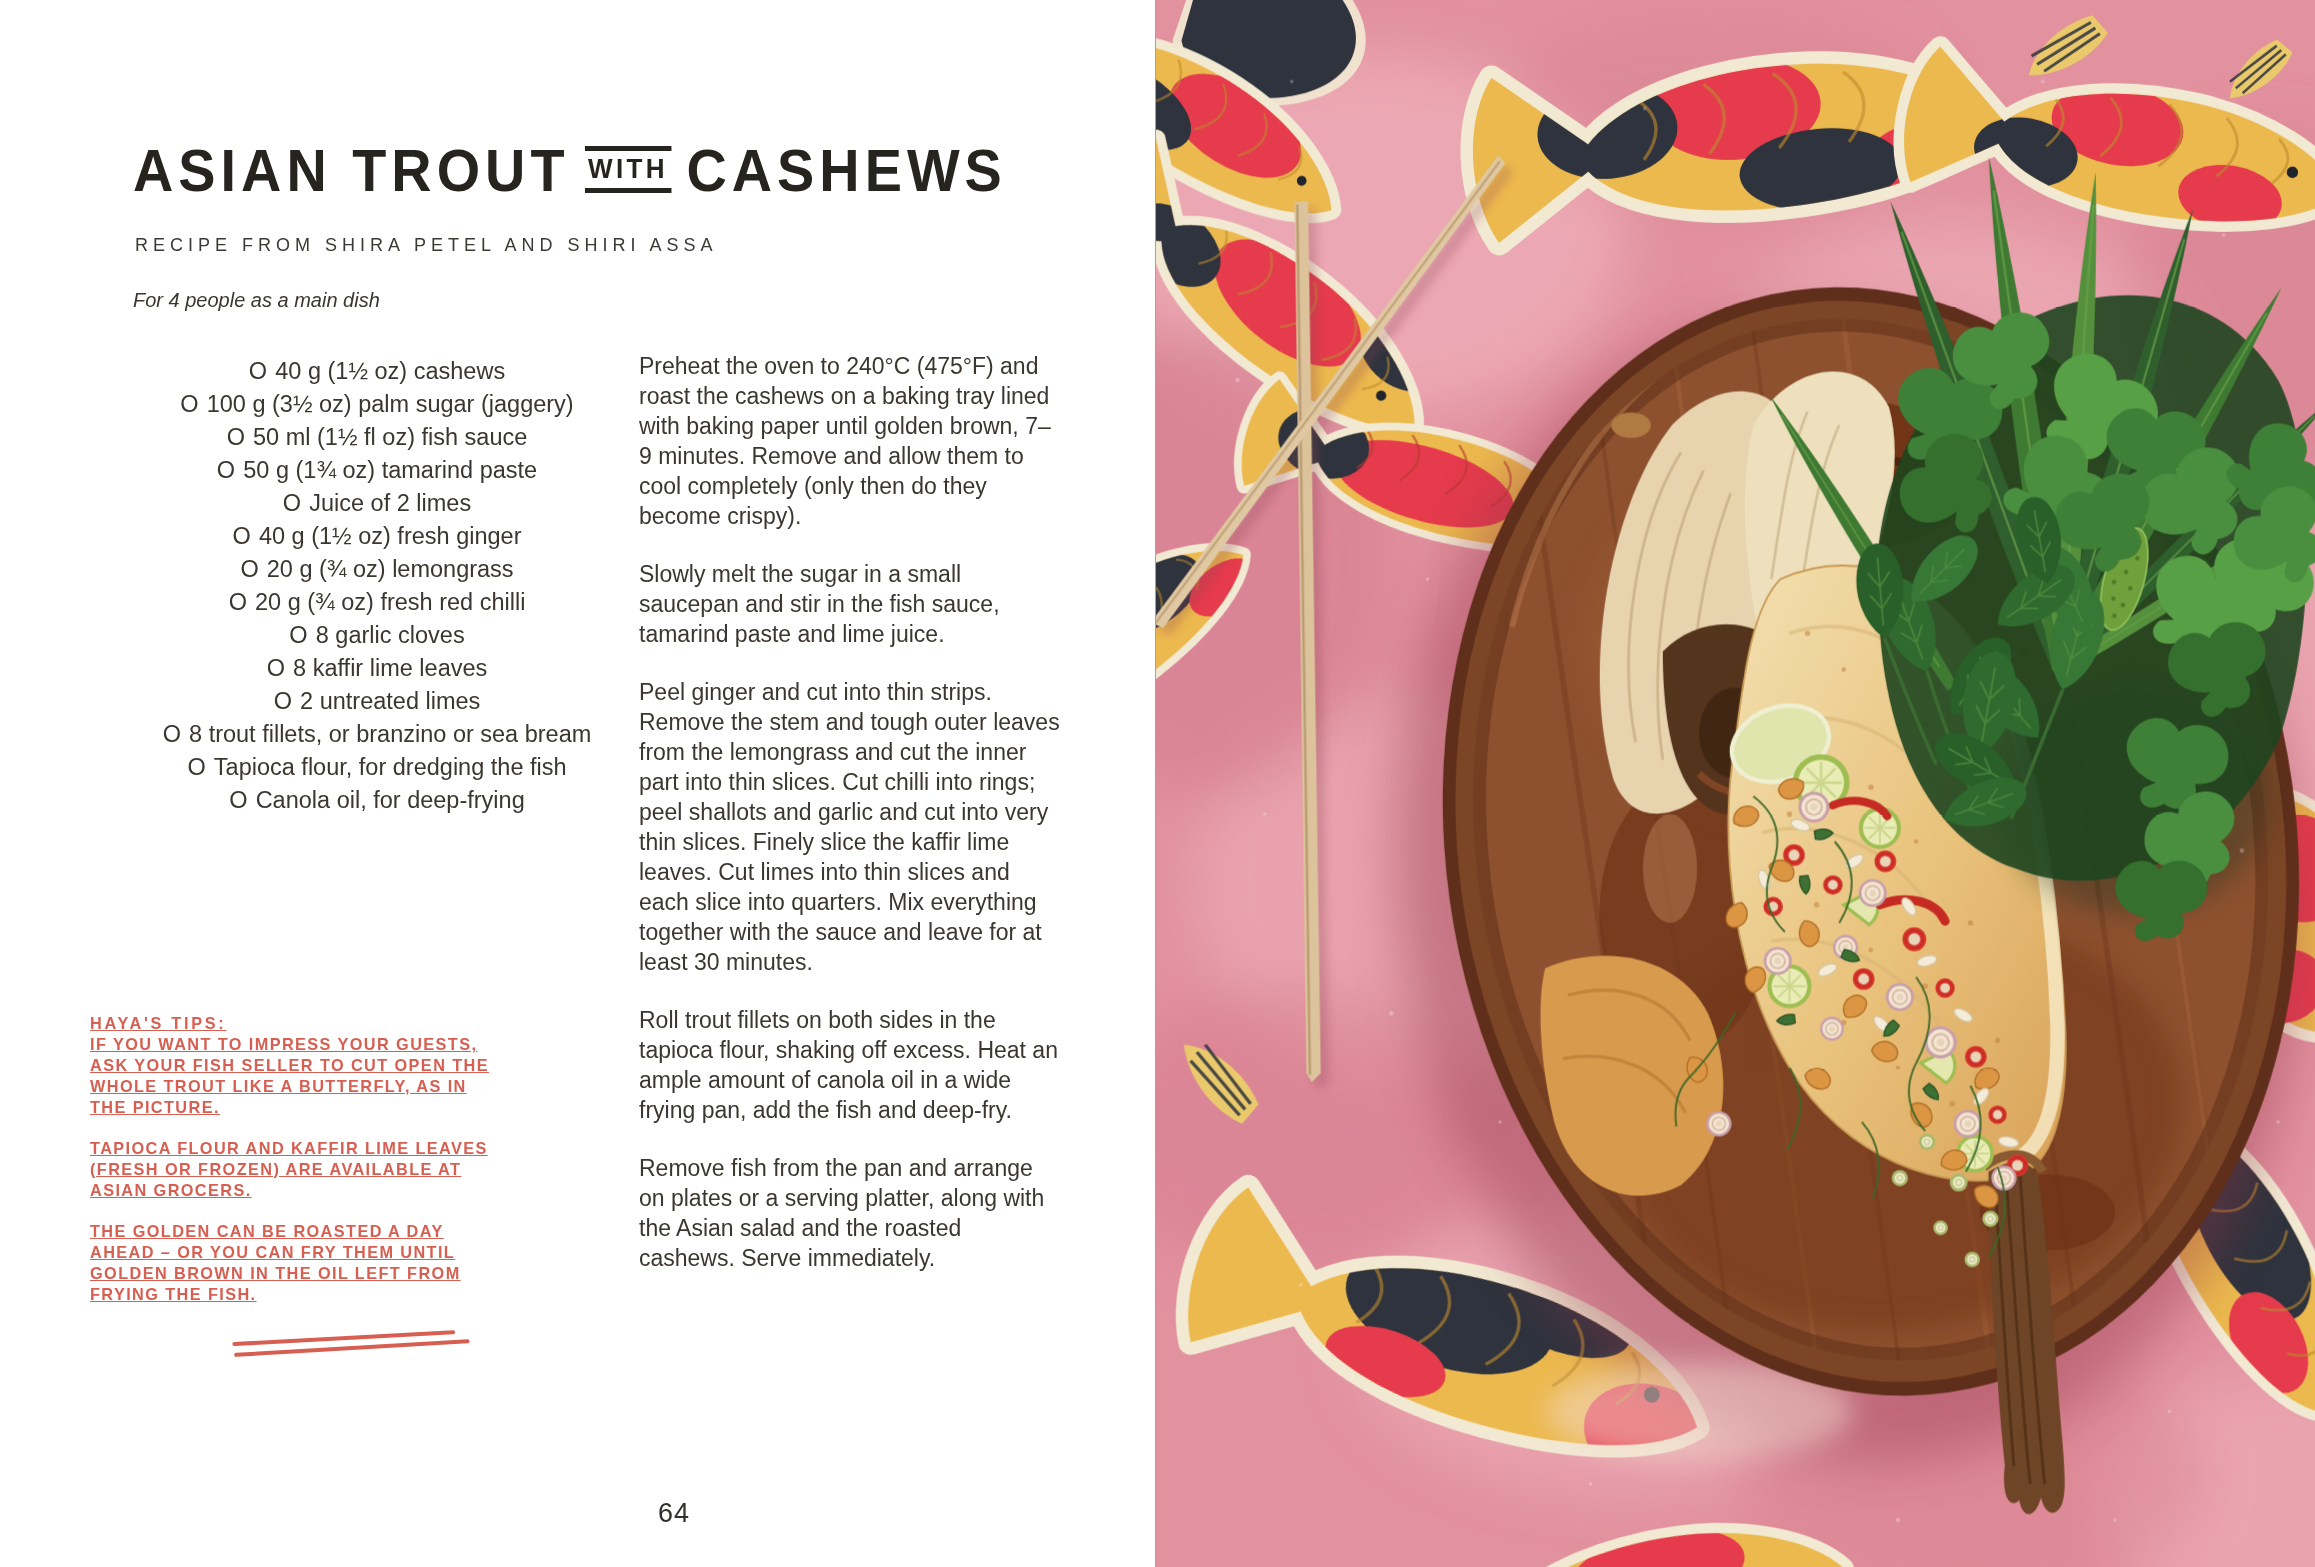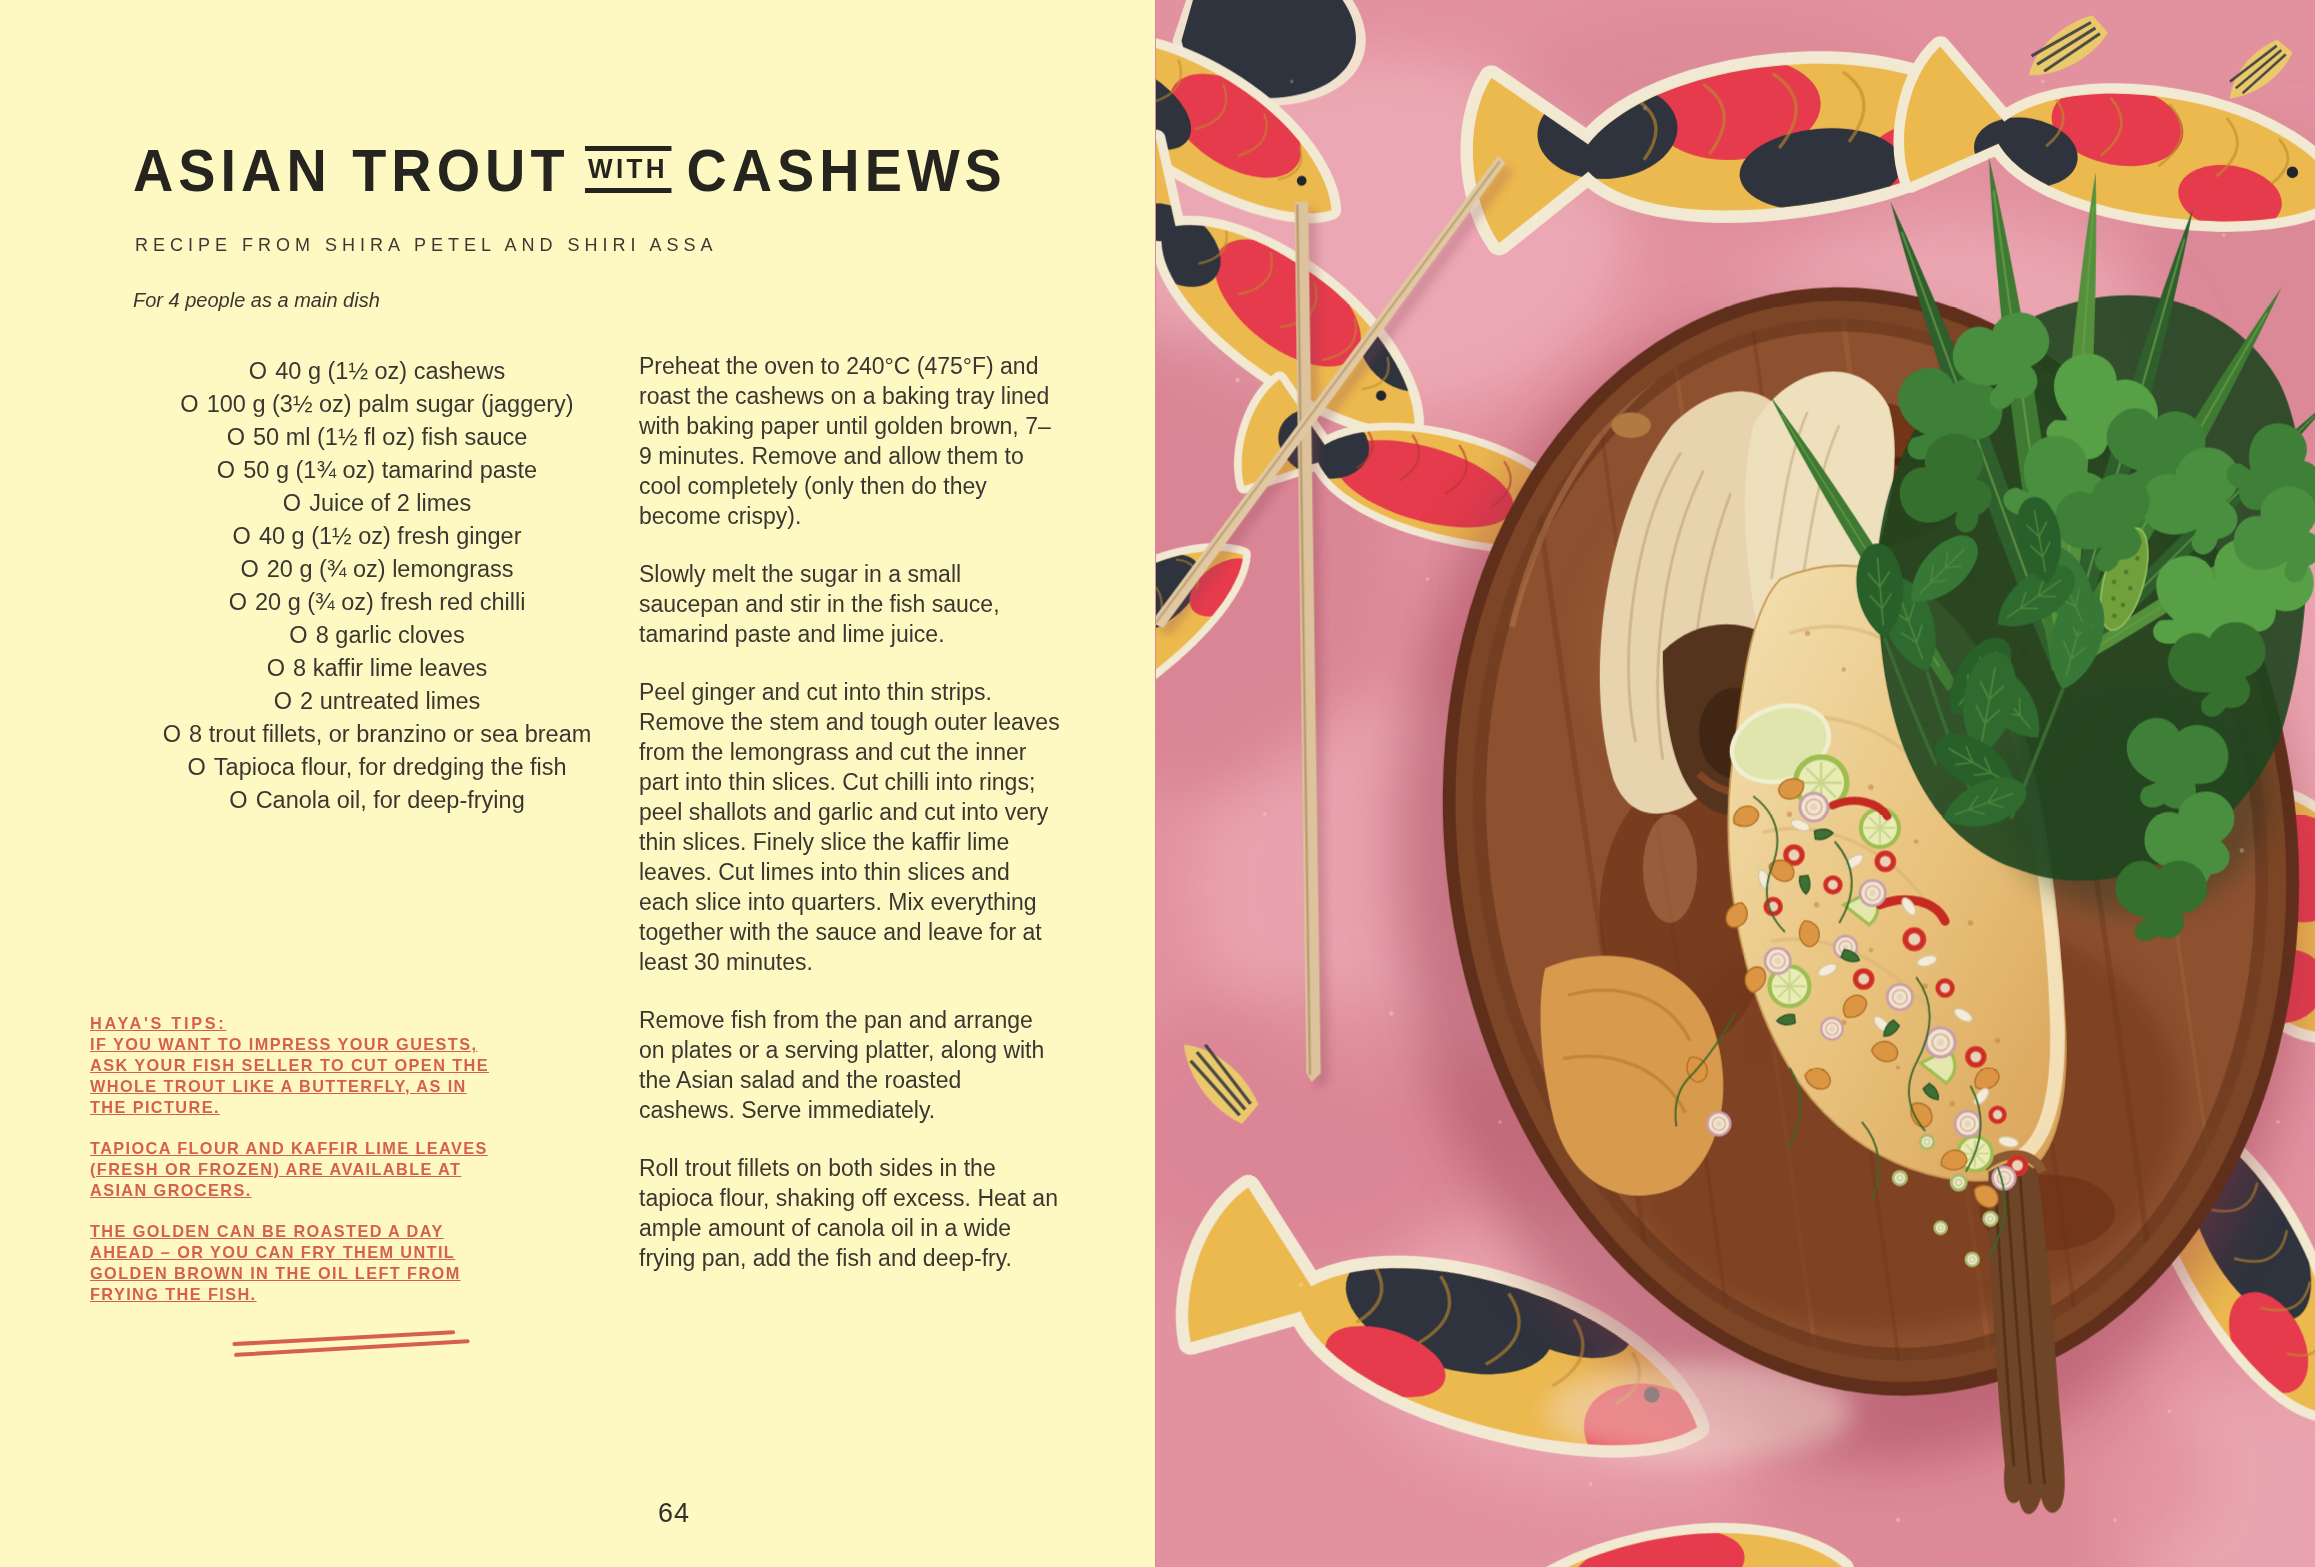--- a/index.html
+++ b/index.html
@@ -2,21 +2,21 @@
 <html style="font-size:14.5px"><head>
 <meta charset="utf-8">
 <style>
   html,body{margin:0;padding:0;}
   body{
     width:2316px;height:1568px;position:relative;overflow:hidden;
     background:#F0E3D6;
     font-family:"Liberation Sans","DejaVu Sans",sans-serif;
     -webkit-font-smoothing:antialiased;
   }
-  .page-left{position:absolute;left:0;top:0;width:1155px;height:1568px;background:#fef9c3;}
+  .page-left{position:absolute;left:0;top:0;width:1155px;height:1568px;background:#ffffff;}
   .photo-page{position:absolute;left:1155px;top:0;width:1161px;height:1568px;background:#E2919F;border-left:0.9px solid rgba(0,0,0,.05);}
   .title{
     position:absolute;left:133px;top:136px;width:995px;
     font-size:60px;font-weight:800;color:#26241F;letter-spacing:5.4px;
     transform:scaleX(.93);transform-origin:left center;white-space:nowrap;
   }
   .title .with{
     display:inline-block;font-size:28px;letter-spacing:3.6px;
     border-top:5.4px solid #26241F;border-bottom:5.4px solid #26241F;
     padding:2.7px 3.6px;margin:0 16.3px;vertical-align:12.7px;
@@ -65,22 +65,22 @@
       <div><span class="bullet">O</span><span>2 untreated limes</span></div>
       <div><span class="bullet">O</span><span>8 trout fillets, or branzino or sea bream</span></div>
       <div><span class="bullet">O</span><span>Tapioca flour, for dredging the fish</span></div>
       <div><span class="bullet">O</span><span>Canola oil, for deep-frying</span></div>
     </div>
 
   <div class="instructions">
       <div>Preheat the oven to 240°C (475°F) and roast the cashews on a baking tray lined with baking paper until golden brown, 7–9 minutes. Remove and allow them to cool completely (only then do they become crispy).</div>
       <div>Slowly melt the sugar in a small saucepan and stir in the fish sauce, tamarind paste and lime juice.</div>
       <div>Peel ginger and cut into thin strips. Remove the stem and tough outer leaves from the lemongrass and cut the inner part into thin slices. Cut chilli into rings; peel shallots and garlic and cut into very thin slices. Finely slice the kaffir lime leaves. Cut limes into thin slices and each slice into quarters. Mix everything together with the sauce and leave for at least 30 minutes.</div>
+      <div>Roll trout fillets on both sides in the tapioca flour, shaking off excess. Heat an ample amount of canola oil in a wide frying pan, add the fish and deep-fry.</div>
       <div>Remove fish from the pan and arrange on plates or a serving platter, along with the Asian salad and the roasted cashews. Serve immediately.</div>
-      <div>Roll trout fillets on both sides in the tapioca flour, shaking off excess. Heat an ample amount of canola oil in a wide frying pan, add the fish and deep-fry.</div>
     </div>
 
   <div class="tips">
     <div class="tips-heading">HAYA'S TIPS:</div>
     <div>
         <div class="tip">IF YOU WANT TO IMPRESS YOUR GUESTS, ASK YOUR FISH SELLER TO CUT OPEN THE WHOLE TROUT LIKE A BUTTERFLY, AS IN THE PICTURE.</div>
         <div class="tip">TAPIOCA FLOUR AND KAFFIR LIME LEAVES (FRESH OR FROZEN) ARE AVAILABLE AT ASIAN GROCERS.</div>
         <div class="tip">THE GOLDEN CAN BE ROASTED A DAY AHEAD – OR YOU CAN FRY THEM UNTIL GOLDEN BROWN IN THE OIL LEFT FROM FRYING THE FISH.</div>
       </div>
   </div>

